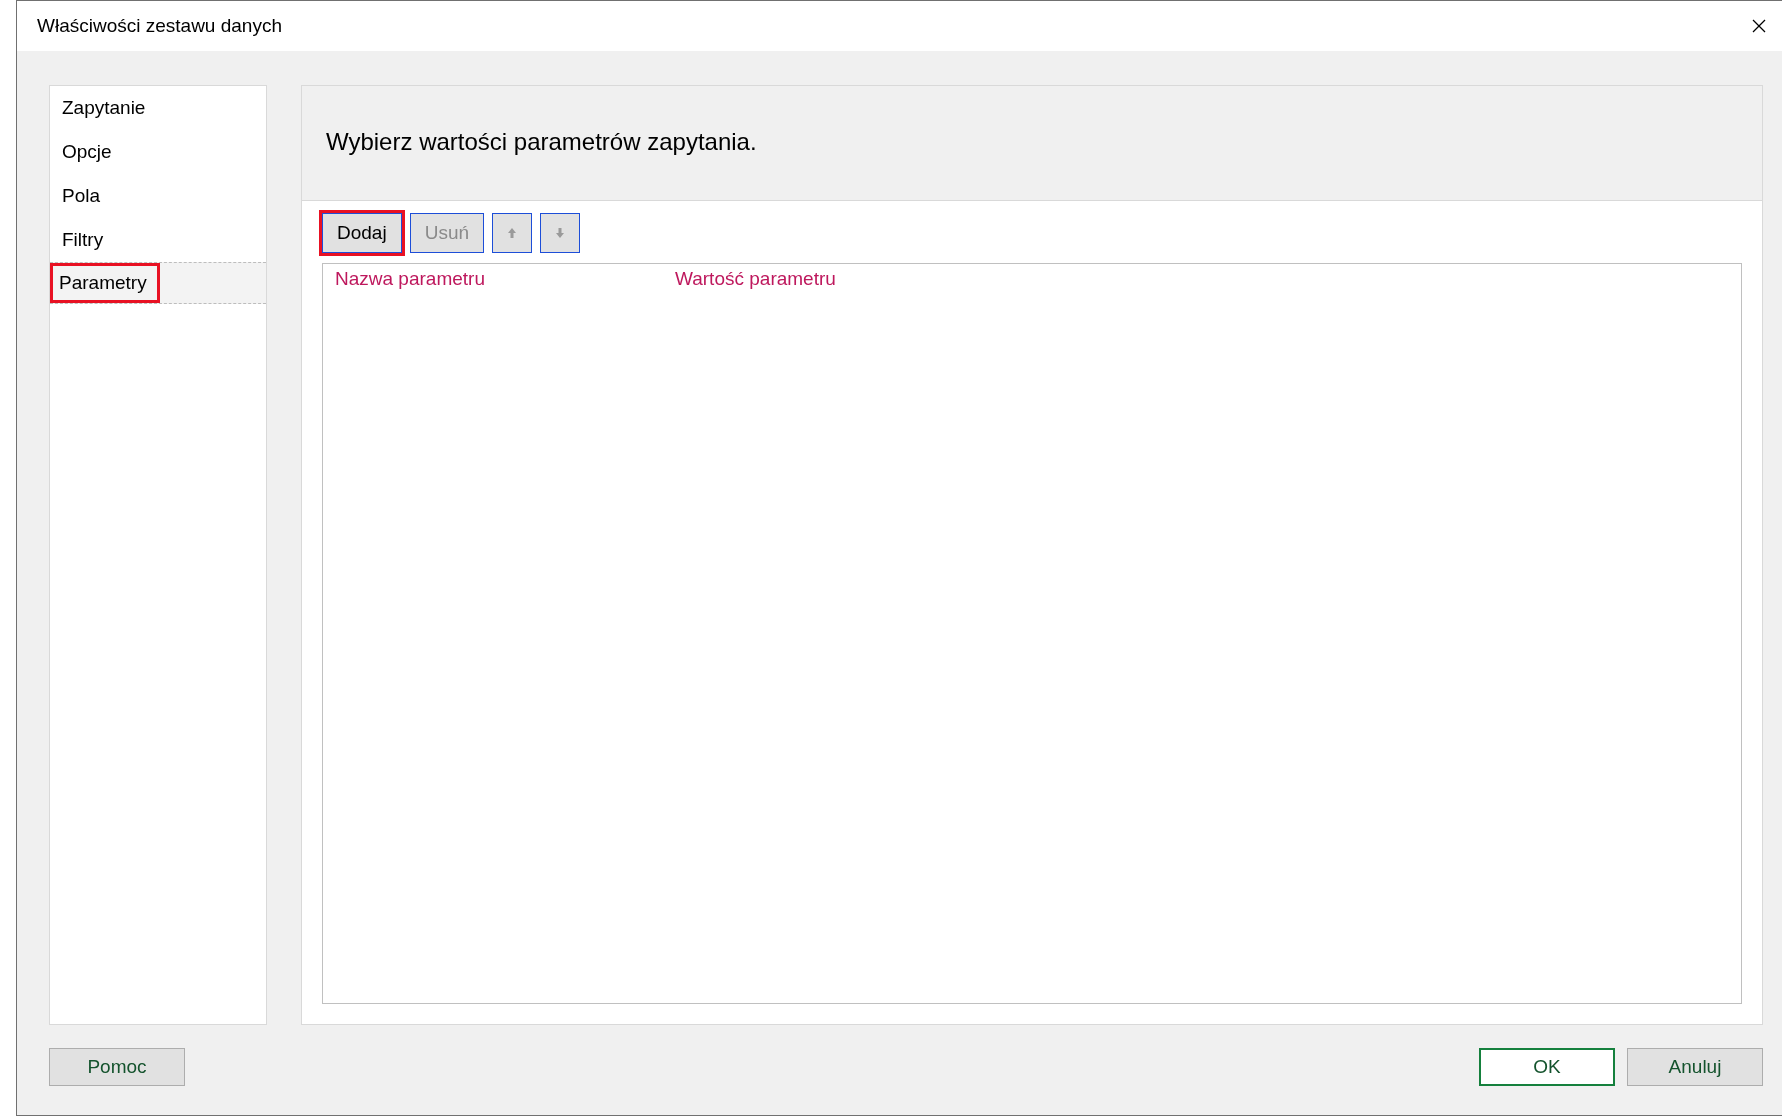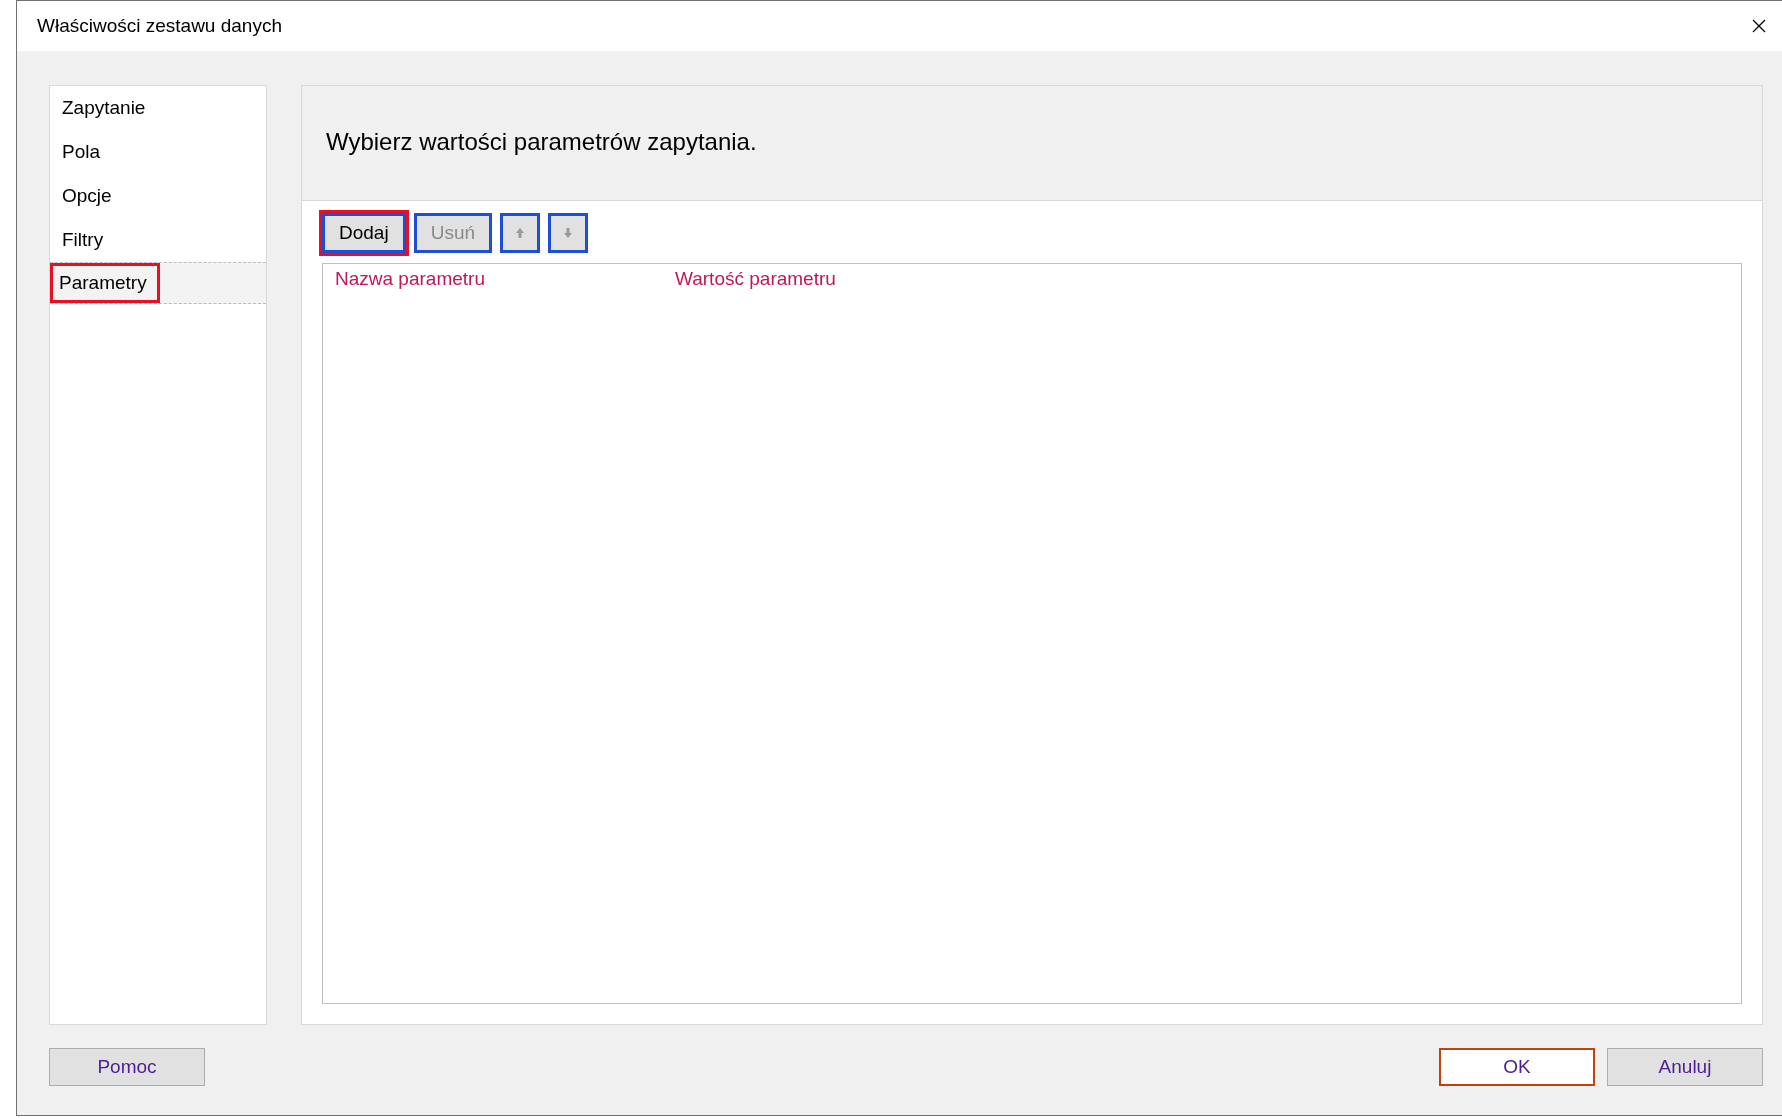--- a/index.html
+++ b/index.html
@@ -120,21 +120,21 @@
     }
     .toolbar {
       display: flex;
       gap: 8px;
       margin-bottom: 10px;
     }
     .tb-btn {
       height: 40px;
       min-width: 40px;
       background: #e1e1e1;
-      border: 3px solid #1d4ed8;
+      border: 1px solid #1d4ed8;
       display: flex;
       align-items: center;
       justify-content: center;
       font-size: 19px;
       color: #000;
       padding: 0 14px;
       cursor: pointer;
     }
     .tb-btn.disabled {
       color: #8a8a8a;
@@ -177,34 +177,34 @@
       display: flex;
       align-items: center;
       justify-content: space-between;
       padding: 14px 0 0 0;
     }
     .footer-left, .footer-right {
       display: flex;
       gap: 12px;
     }
     .btn {
-      width: 156px;
+      width: 136px;
       height: 38px;
       background: #e1e1e1;
       border: 1px solid #adadad;
       font-size: 19px;
-      color: #4c1d95;
+      color: #14532d;
       cursor: pointer;
       display: flex;
       align-items: center;
       justify-content: center;
     }
     .btn.primary {
       background: #fff;
-      border: 2px solid #c2410c;
+      border: 2px solid #15803d;
     }
   </style>
 </head>
 <body>
 
 <div class="window">
   <div class="titlebar">
     <div class="titlebar-title">Właściwości zestawu danych</div>
     <button class="close-btn">
       <svg viewBox="0 0 14 14">
@@ -215,24 +215,24 @@
   </div>
 
   <div class="body-area">
     <div class="panels">
 
       <div class="sidebar">
         <div class="sidebar-item">
           <span>Zapytanie</span>
         </div>
         <div class="sidebar-item">
+          <span>Opcje</span>
+        </div>
+        <div class="sidebar-item">
           <span>Pola</span>
-        </div>
-        <div class="sidebar-item">
-          <span>Opcje</span>
         </div>
         <div class="sidebar-item">
           <span>Filtry</span>
         </div>
         <div class="sidebar-item selected" style="padding:0;">
           <span class="inner-label highlight-red" style="display:inline-block;padding:8px 12px 8px 8px;margin:1px;">Parametry</span>
         </div>
       </div>
 
       <div class="main">

